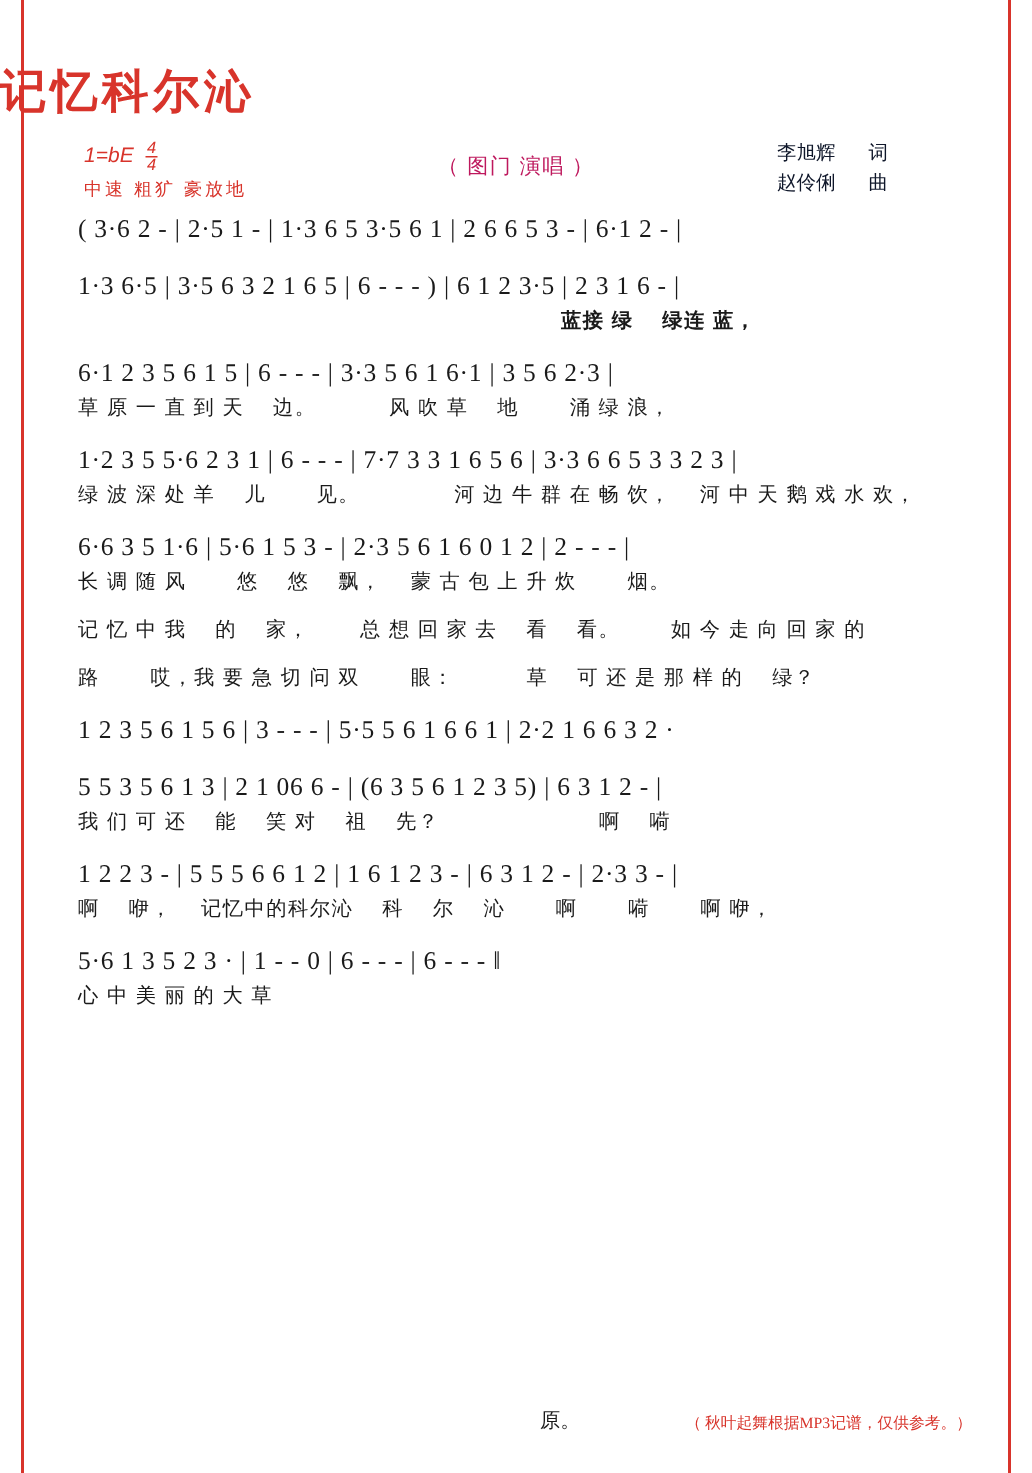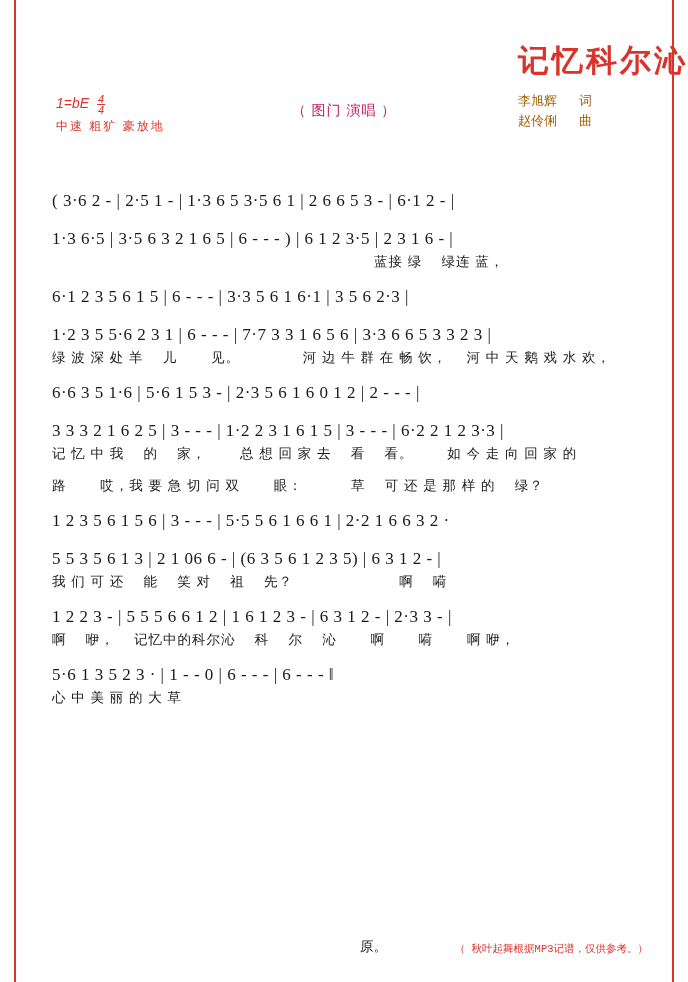--- a/index.html
+++ b/index.html
@@ -26,44 +26,44 @@
     position: absolute;
     top: 0;
     bottom: 0;
     width: 2px;
     background: #d8342b;
   }
   .frame-left { left: 14px; }
   .frame-right { right: 14px; }
 
   .title {
-    text-align: right;
+    text-align: left;
     color: #d8342b;
     font-size: 31px;
     font-weight: bold;
     letter-spacing: 3px;
     padding-top: 40px;
     font-family: "Liberation Sans", sans-serif;
   }
   .singer {
     text-align: center;
     color: #be185d;
     font-size: 14px;
     margin-top: 20px;
     letter-spacing: 1px;
     font-family: "Liberation Sans", sans-serif;
   }
   .credits {
     position: absolute;
     right: 96px;
     top: 92px;
-    color: #a16207;
+    color: #0f172a;
     font-size: 13px;
     line-height: 20px;
-    font-family: Liberation Mono, monospace;
+    font-family: Liberation Serif, serif;
     text-align: left;
   }
   .credits span.gap { display:inline-block; width: 22px; }
 
   .keyinfo {
     position: absolute;
     left: 56px;
     top: 94px;
     color: #d8342b;
     font-size: 14px;
@@ -88,51 +88,50 @@
     font-size: 12px;
     letter-spacing: 2px;
     font-family: "Liberation Sans", sans-serif;
   }
 
   .staff {
     position: absolute;
     left: 44px;
     right: 44px;
     top: 140px;
-    margin-top: 48px;
   }
   .notes {
     color: #1a1a1a;
     font-size: 17px;
     font-family: "Liberation Serif", serif;
     letter-spacing: 0.5px;
     white-space: nowrap;
     line-height: 26px;
     padding-left: 8px;
   }
   .lyrics {
     color: #1a1a1a;
     font-size: 13.5px;
     font-family: "Liberation Sans", sans-serif;
     white-space: nowrap;
     line-height: 20px;
     padding-left: 8px;
     letter-spacing: 1px;
   }
-  .lyrics.indent3 { padding-left: 330px; }
+  .lyrics.indent3 { padding-left: 330px; font-weight: bold; }
 
   .linegroup { margin-bottom: 12px; }
 
   .footnote {
     position: absolute;
     right: 40px;
     bottom: 26px;
     font-size: 10.5px;
     color: #d8342b;
-    font-family: Liberation Mono, monospace;
+    font-family: Liberation Serif, serif;
   }
   .footnote-lyric {
     position: absolute;
     left: 360px;
     bottom: 26px;
     font-size: 13.5px;
     color: #1a1a1a;
     font-family: "Liberation Sans", sans-serif;
   }
 </style>
@@ -171,33 +170,34 @@
       <div class="notes">( 3·6 2 -  | 2·5 1 -  | 1·3 6 5 3·5 6 1 | 2 6 6 5 3 -  | 6·1 2 -  |</div>
     </div>
 
     <div class="linegroup">
       <div class="notes">1·3 6·5 | 3·5 6 3 2 1 6 5 | 6 - - - )  | 6 1 2 3·5 | 2 3 1 6 -  |</div>
       <div class="lyrics indent3">蓝接 绿　 绿连 蓝，</div>
     </div>
 
     <div class="linegroup">
       <div class="notes">6·1 2 3  5 6  1 5 | 6 - - -  | 3·3  5 6 1  6·1 | 3  5 6  2·3 |</div>
+      <div class="lyrics">草 原 一 直 到 天　 边。　　　 风 吹 草　 地　　 涌 绿 浪，</div>
     </div>
 
     <div class="linegroup">
       <div class="notes">1·2 3 5 5·6 2 3 1 | 6 - - - | 7·7 3 3 1 6 5 6 | 3·3 6 6 5 3 3 2 3 |</div>
       <div class="lyrics">绿 波 深 处 羊　 儿　　 见。　　　　 河 边 牛 群 在 畅 饮，　 河 中 天 鹅 戏 水 欢，</div>
     </div>
 
     <div class="linegroup">
       <div class="notes">6·6 3 5  1·6 | 5·6  1 5 3 -  | 2·3 5 6 1 6 0 1 2 | 2 - - - |</div>
-    </div>
-
-    <div class="linegroup">
-      <div class="notes">3 3 3 2 1 6 2 5 | 3 - - - | 1·2 2 3 1 6 1 5 | 3 - - - | 6·2 2 1 2 3·3 |</div>
+      <div class="lyrics">长 调 随 风　　 悠　 悠　 飘，　 蒙 古 包 上 升 炊　　 烟。</div>
+    </div>
+
+    <div class="linegroup">
       <div class="lyrics">记 忆 中 我　 的　 家，　　 总 想 回 家 去　 看　 看。　　 如 今 走 向 回 家 的</div>
     </div>
 
     <div class="linegroup">
       <div class="lyrics">路　　 哎，我 要 急 切 问 双　　 眼：　　　 草　 可 还 是 那 样 的　 绿？</div>
     </div>
 
     <div class="linegroup">
       <div class="notes">1 2 3 5 6 1 5 6 | 3 - - - | 5·5 5 6 1 6 6 1 | 2·2 1 6 6 3 2 ·</div>
     </div>

